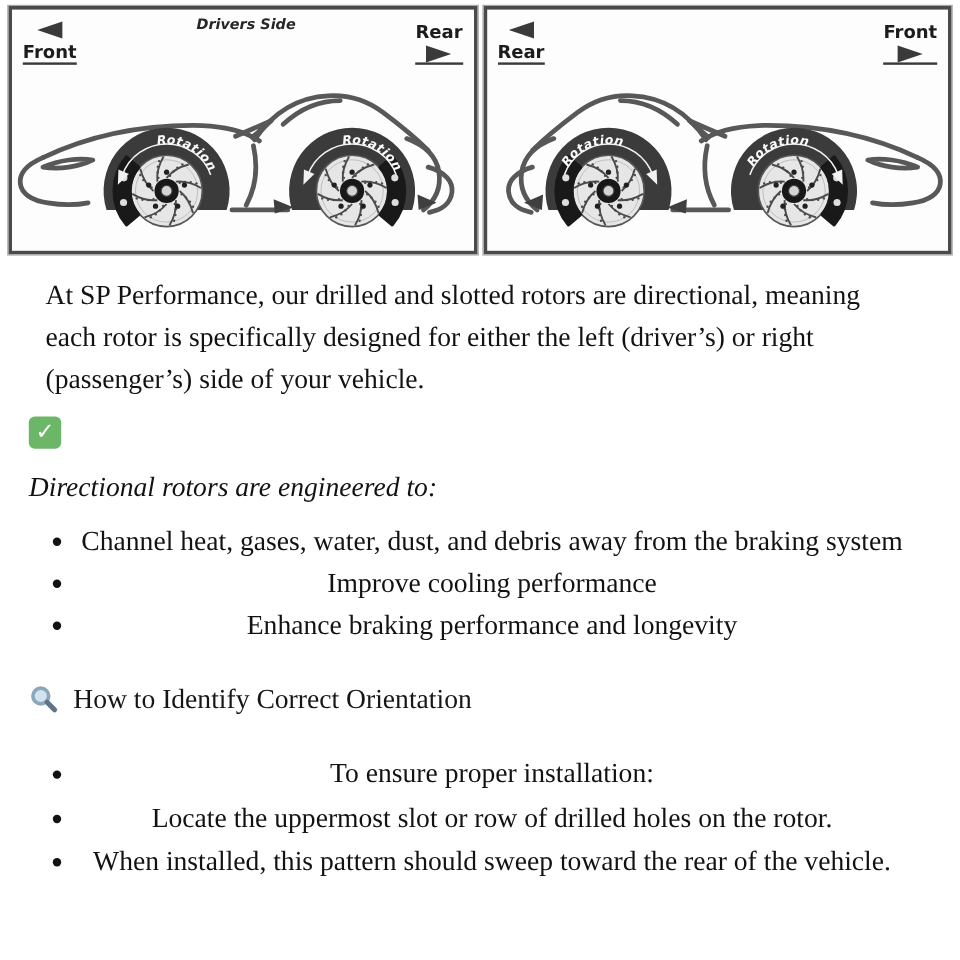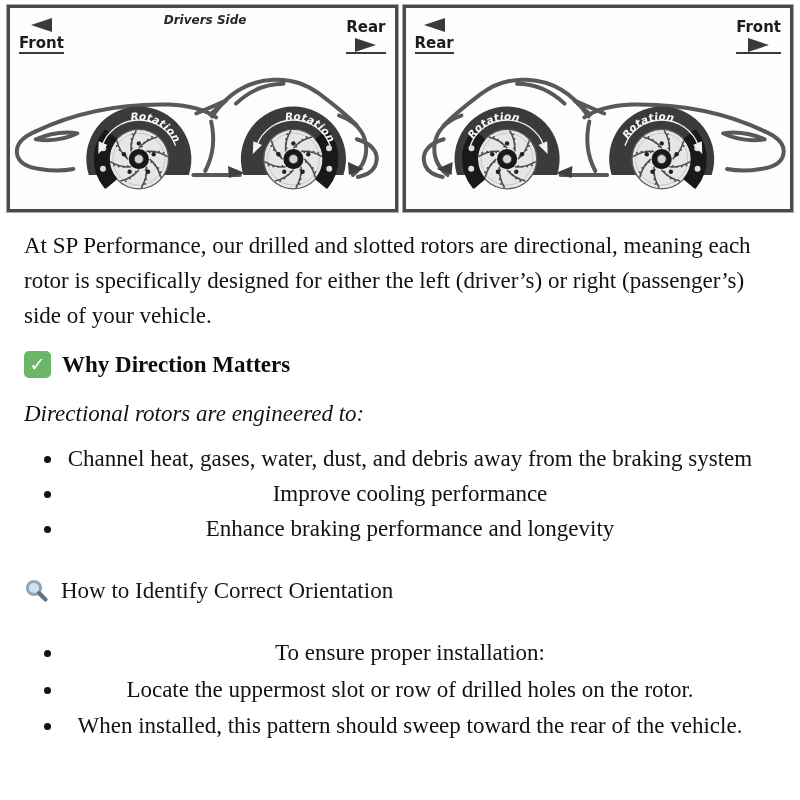--- a/index.html
+++ b/index.html
@@ -25,21 +25,21 @@
   .tri{width:0;height:0;border-top:7px solid transparent;border-bottom:7px solid transparent;}
   .tri-left{border-right:21px solid #3a3a3a;}
   .tri-right{border-left:21px solid #3a3a3a;}
   .titles{text-align:center;margin-top:-2px;}
   .titles h2{margin:0;font-size:21px;line-height:24px;color:#0c0c0c;letter-spacing:0;}
   .subtitle{font-size:12px;font-weight:bold;font-style:italic;color:#262626;line-height:15px;}
   .car-holder{position:absolute;left:0;right:0;bottom:-2px;z-index:1;}
   .car-holder svg{display:block;width:100%;height:auto;}
   
   article{margin:16px 46px 0 24px;font-size:23px;line-height:35px;}
-  article p{margin:0 0 14px;}
+  article p{margin:0 14px 14px;}
   article p.lead{margin:0 0 10px;font-style:italic;}
   h3{
     display:flex;align-items:center;gap:11px;
     font-size:23px;font-weight:bold;line-height:35px;margin:0 0 14px;color:#0e0e0e;
   }
   h3.light{font-weight:normal;margin:27px 0;color:#161616;}
   ul{margin:0 0 15px;padding:0 0 0 40px;}
   li{line-height:35px;padding-left:2px;text-align:center;}
   ul.s2 li{line-height:36.5px;}
   .check-badge{
@@ -347,21 +347,20 @@
       </div>
   </section>
 
 </div>
 
 <article>
   <p>At SP Performance, our drilled and slotted rotors are directional, meaning each rotor is specifically designed for either the left (driver’s) or right (passenger’s) side of your vehicle.</p>
 
   <h3>
     <span class="check-badge">✓</span>
-    <span>Why Direction Matters</span>
   </h3>
 
   <p class="lead">Directional rotors are engineered to:</p>
 
   <ul class="s1">
     <li>Channel heat, gases, water, dust, and debris away from the braking system</li>
     <li>Improve cooling performance</li>
     <li>Enhance braking performance and longevity</li>
   </ul>
 

